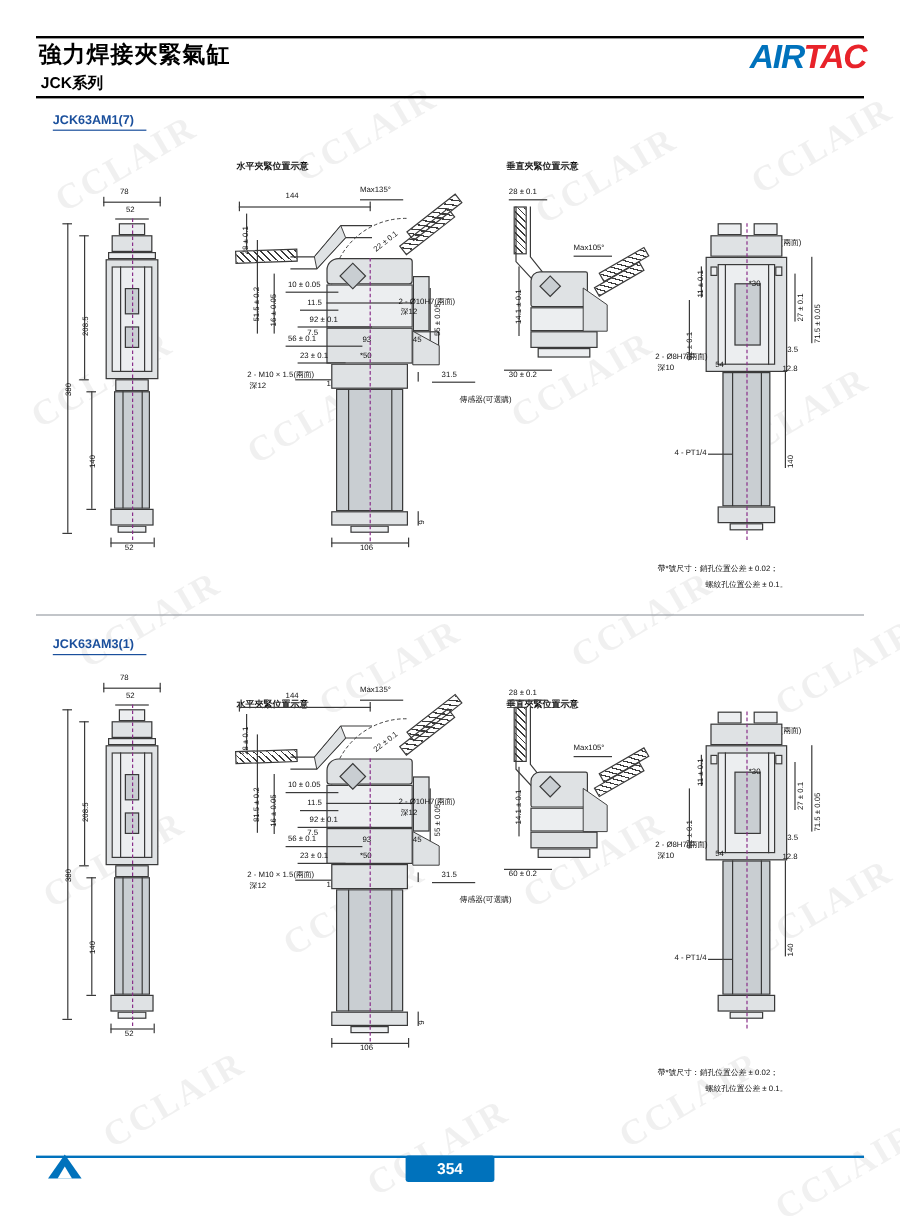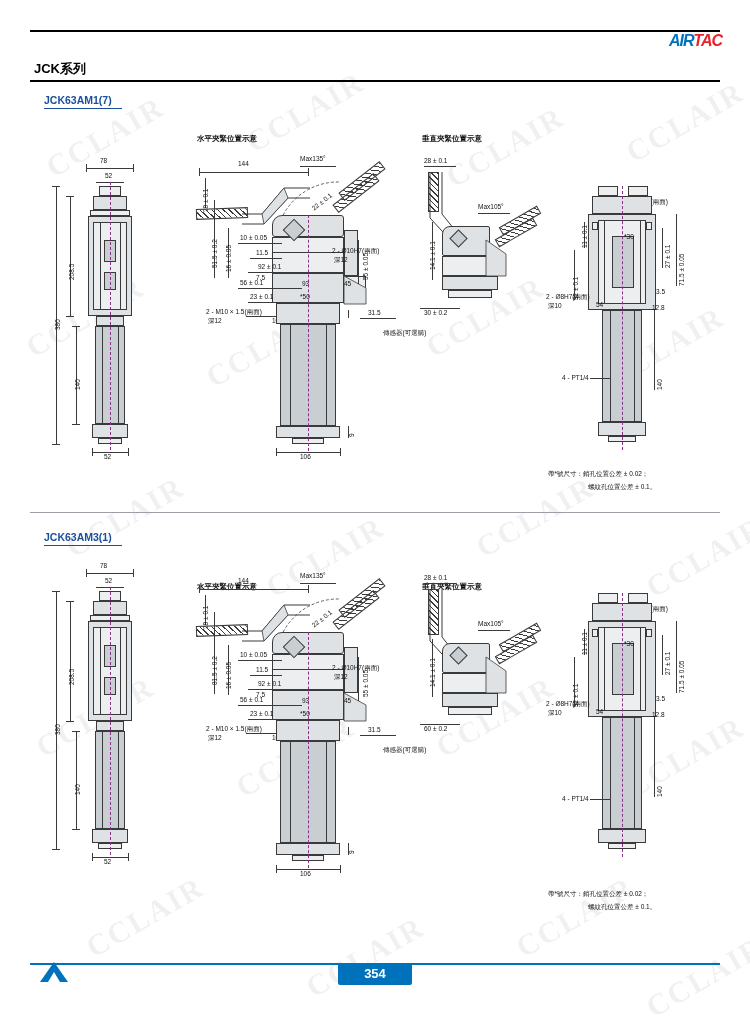--- a/index.html
+++ b/index.html
@@ -20,21 +20,21 @@
     position:absolute; left:32px; top:33px;
     font-size:19px; font-weight:bold; letter-spacing:1px;
   }
   .hdr-sub {
     position:absolute; left:34px; top:60px;
     font-size:13px; font-weight:bold;
   }
   .hdr-rule2 { position:absolute; left:30px; top:80px; width:690px; height:1.5px; background:#000; }
   .brand {
     position:absolute; right:28px; top:32px;
-    font-size:16px; font-weight:bold; font-style:italic;
+    font-size:28px; font-weight:bold; font-style:italic;
     color:#0072bc; letter-spacing:-1px;
   }
   .brand .r { color:#e8232a; }
 
   
   .sec-label {
     position:absolute; font-size:10.5px; font-weight:bold; color:#1a4f9c;
   }
   .sec-rule { position:absolute; height:1px; background:#1a4f9c; }
 
@@ -98,20 +98,21 @@
   <div class="wm" style="left:30px; top:700px;">CCLAIR</div>
   <div class="wm" style="left:230px; top:740px;">CCLAIR</div>
   <div class="wm" style="left:430px; top:700px;">CCLAIR</div>
   <div class="wm" style="left:620px; top:740px;">CCLAIR</div>
   <div class="wm" style="left:80px; top:900px;">CCLAIR</div>
   <div class="wm" style="left:300px; top:940px;">CCLAIR</div>
   <div class="wm" style="left:510px; top:900px;">CCLAIR</div>
   <div class="wm" style="left:640px; top:960px;">CCLAIR</div>
 
   <div class="hdr-rule"></div>
+  <div class="hdr-title">強力焊接夾緊氣缸</div>
   <div class="hdr-sub">JCK系列</div>
   <div class="hdr-rule2"></div>
   <div class="brand">
     <span>AIR</span><span class="r">TAC</span>
   </div>
 
   <div class="sec-label" style="left:44px; top:94px;">JCK63AM1(7)</div>
   <div class="sec-rule" style="left:44px; top:108px; width:78px;"></div>
 
   <div>

